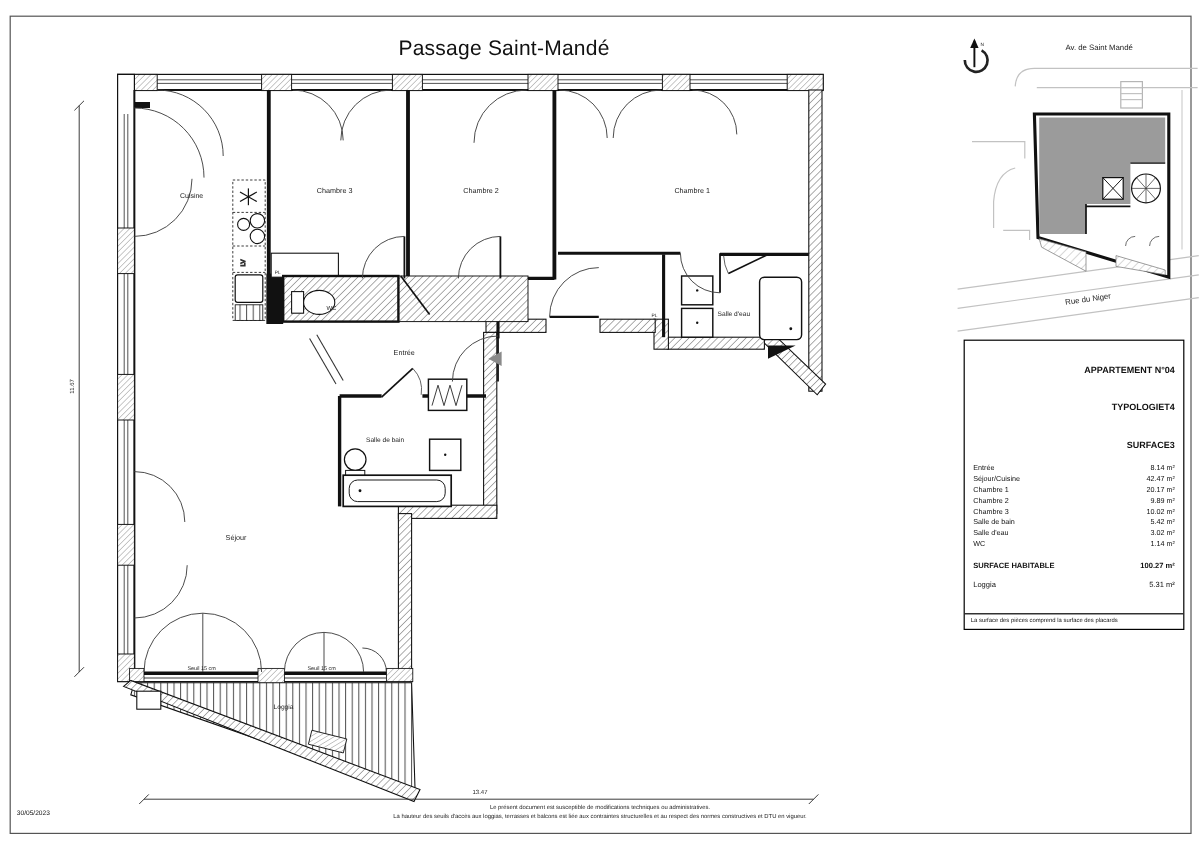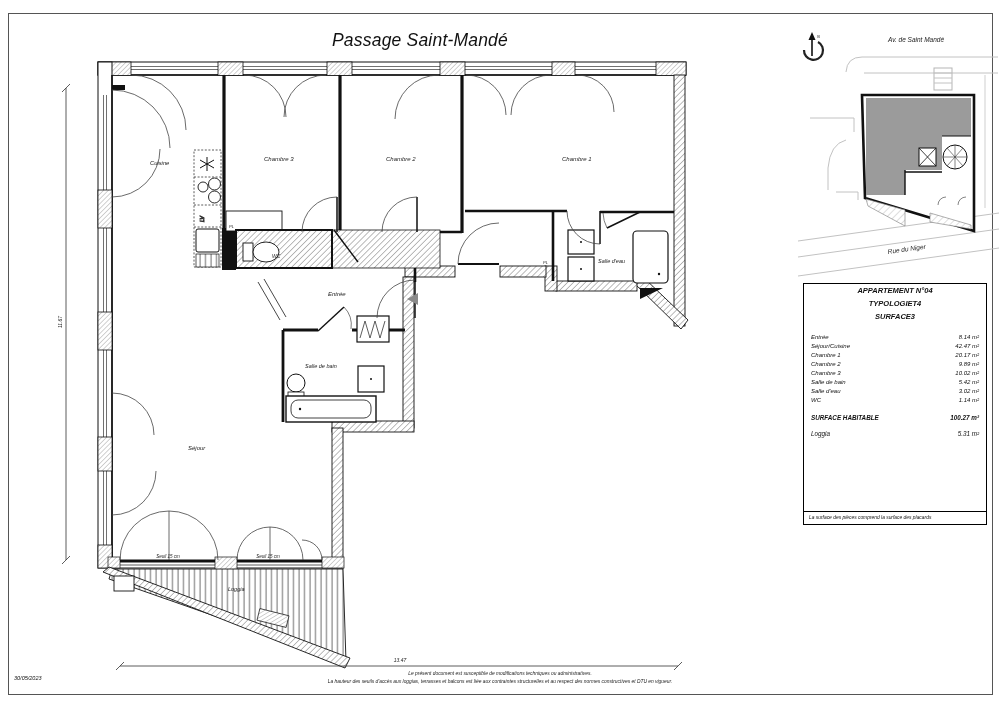--- a/index.html
+++ b/index.html
@@ -1,26 +1,26 @@
 <!DOCTYPE html>
 <html><head>
 <meta charset="utf-8">
 <style>
   html,body{margin:0;padding:0;background:#fff;}
   #sheet{position:relative;width:1000px;height:712px;background:#fff;overflow:hidden;
-         font-family:"Liberation Sans",sans-serif;color:#111;font-style:italic;}
+         font-family:"Liberation Sans",sans-serif;color:#111;}
   #border{position:absolute;left:8px;top:13px;width:983px;height:680px;border:1px solid #555;}
   #title{position:absolute;left:250px;top:30px;width:340px;text-align:center;
          font-size:17.5px;letter-spacing:.2px;color:#111;}
   svg .t{font-family:"Liberation Sans",sans-serif;fill:#222;}
   
   #panel{position:absolute;left:803px;top:283px;width:184px;height:242px;
          border:1.3px solid #000;background:#fff;box-sizing:border-box;}
-  .prow{display:flex;justify-content:center;align-items:baseline;
-        padding:0 7px;margin-top:1px;font-size:7.5px;font-weight:bold;line-height:12px;}
+  .prow{display:flex;justify-content:flex-end;align-items:baseline;
+        padding:0 7px;margin-top:19px;font-size:7.5px;font-weight:bold;line-height:12px;}
   .arow{display:flex;justify-content:space-between;padding:0 7px;font-size:6px;line-height:9px;}
   .areas{margin-top:10px;}
   .srow{display:flex;justify-content:space-between;padding:0 7px;font-size:6.3px;
         font-weight:bold;line-height:9px;margin-top:8px;}
   .lrow{display:flex;justify-content:space-between;padding:0 7px;font-size:6.3px;
         line-height:9px;margin-top:7px;}
   #panel-foot{position:absolute;left:0;right:0;bottom:0;border-top:1px solid #000;
         font-size:4.9px;padding:3px 5px 4px 5px;}
   #date{position:absolute;left:14px;top:675px;font-size:5.5px;}
   #disc{position:absolute;left:120px;top:670px;width:760px;text-align:center;

